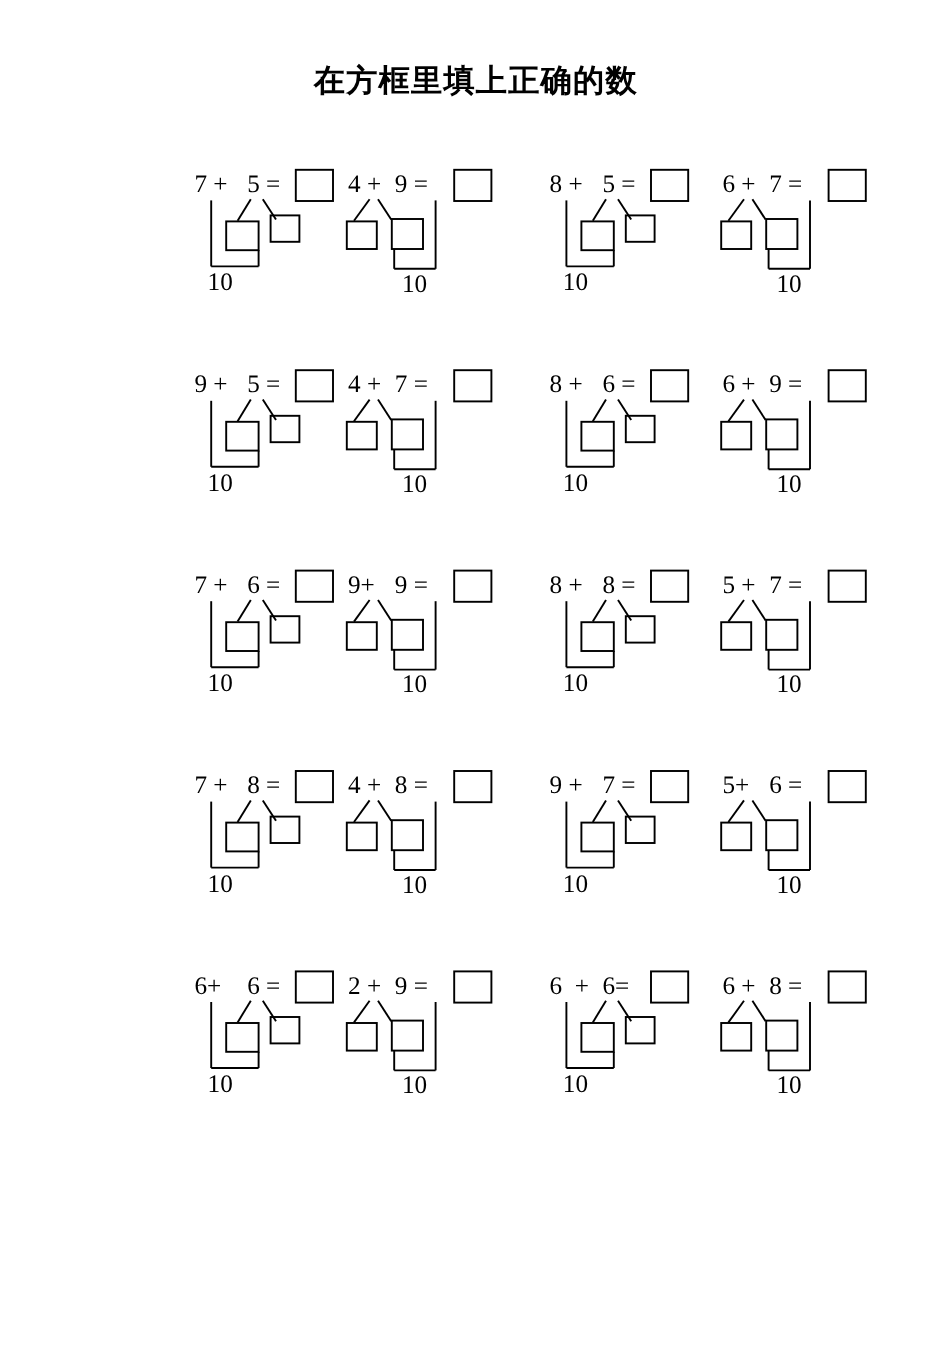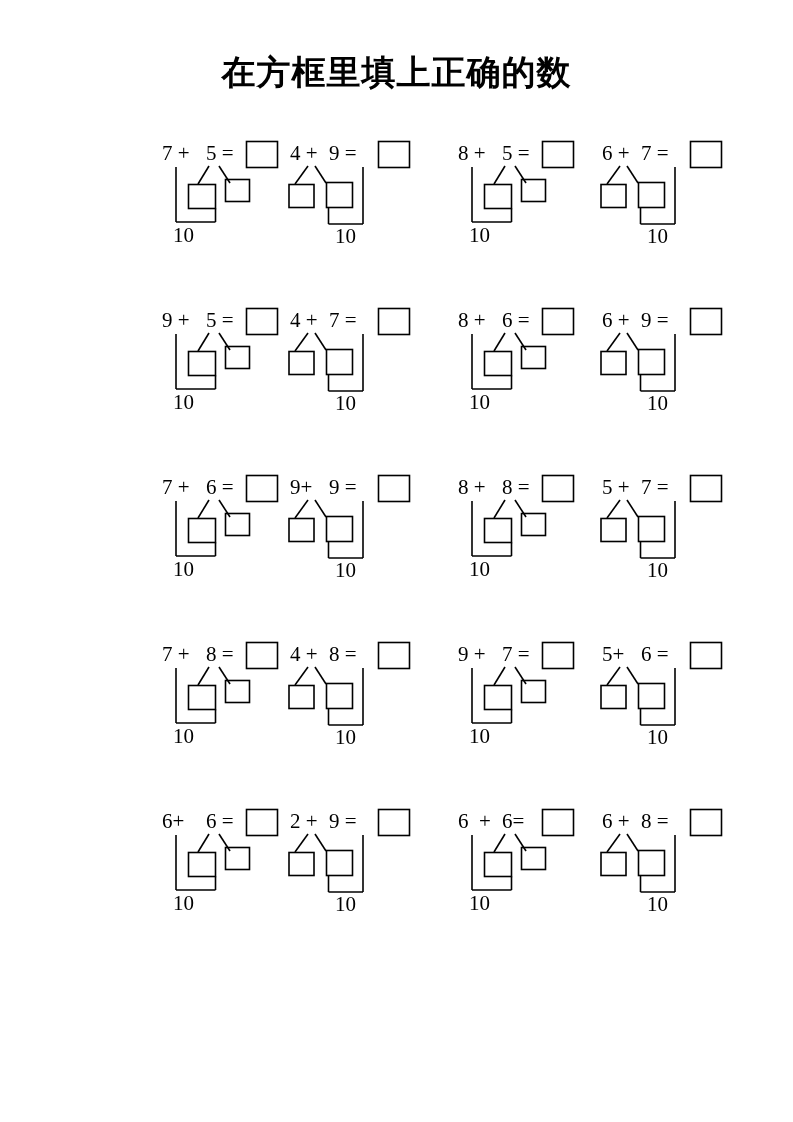--- a/index.html
+++ b/index.html
@@ -12,21 +12,21 @@
     font-family: "Liberation Serif", "DejaVu Serif", serif;
   }
   .title {
     position: absolute;
     top: 50px;
     left: 0;
     width: 100%;
     text-align: center;
     font-family: "Liberation Sans", "DejaVu Sans", sans-serif;
     font-weight: bold;
-    font-size: 34px;
+    font-size: 26px;
     color: #000;
     margin: 0;
     letter-spacing: 1px;
   }
   svg.problem {
     position: absolute;
     overflow: visible;
   }
   svg.problem line, svg.problem rect {
     stroke: #000;

